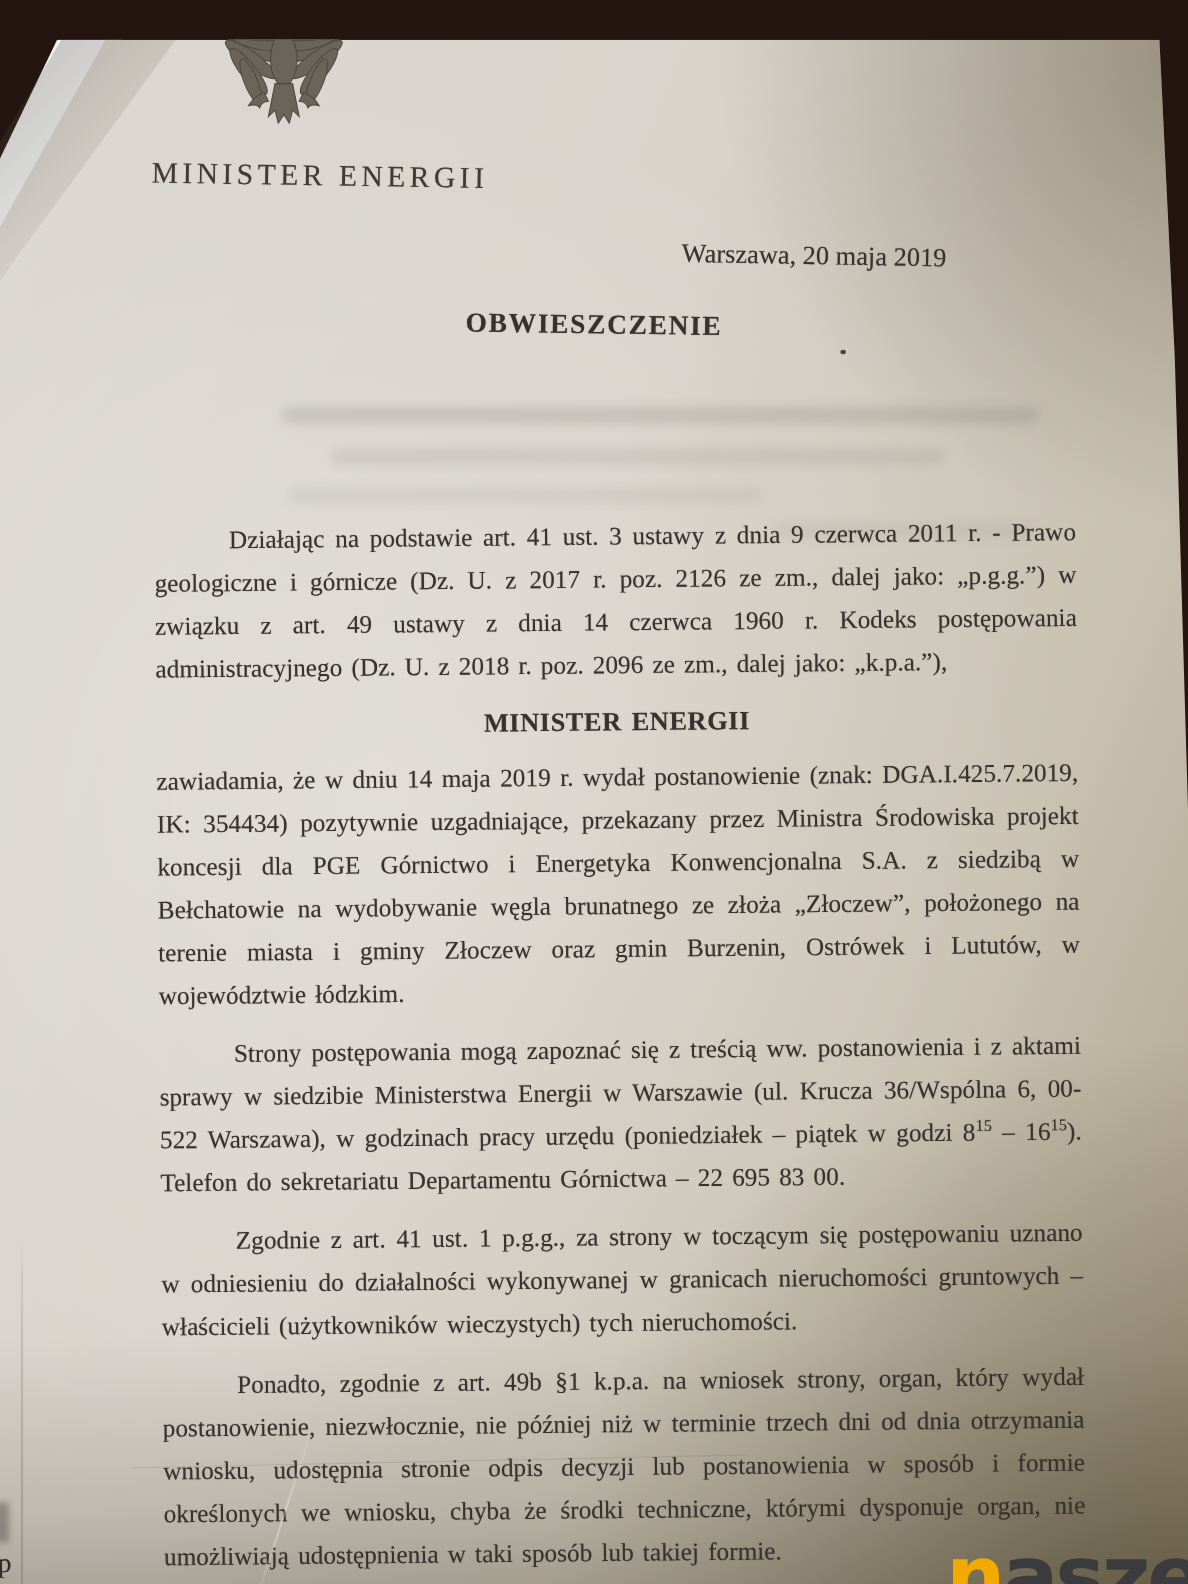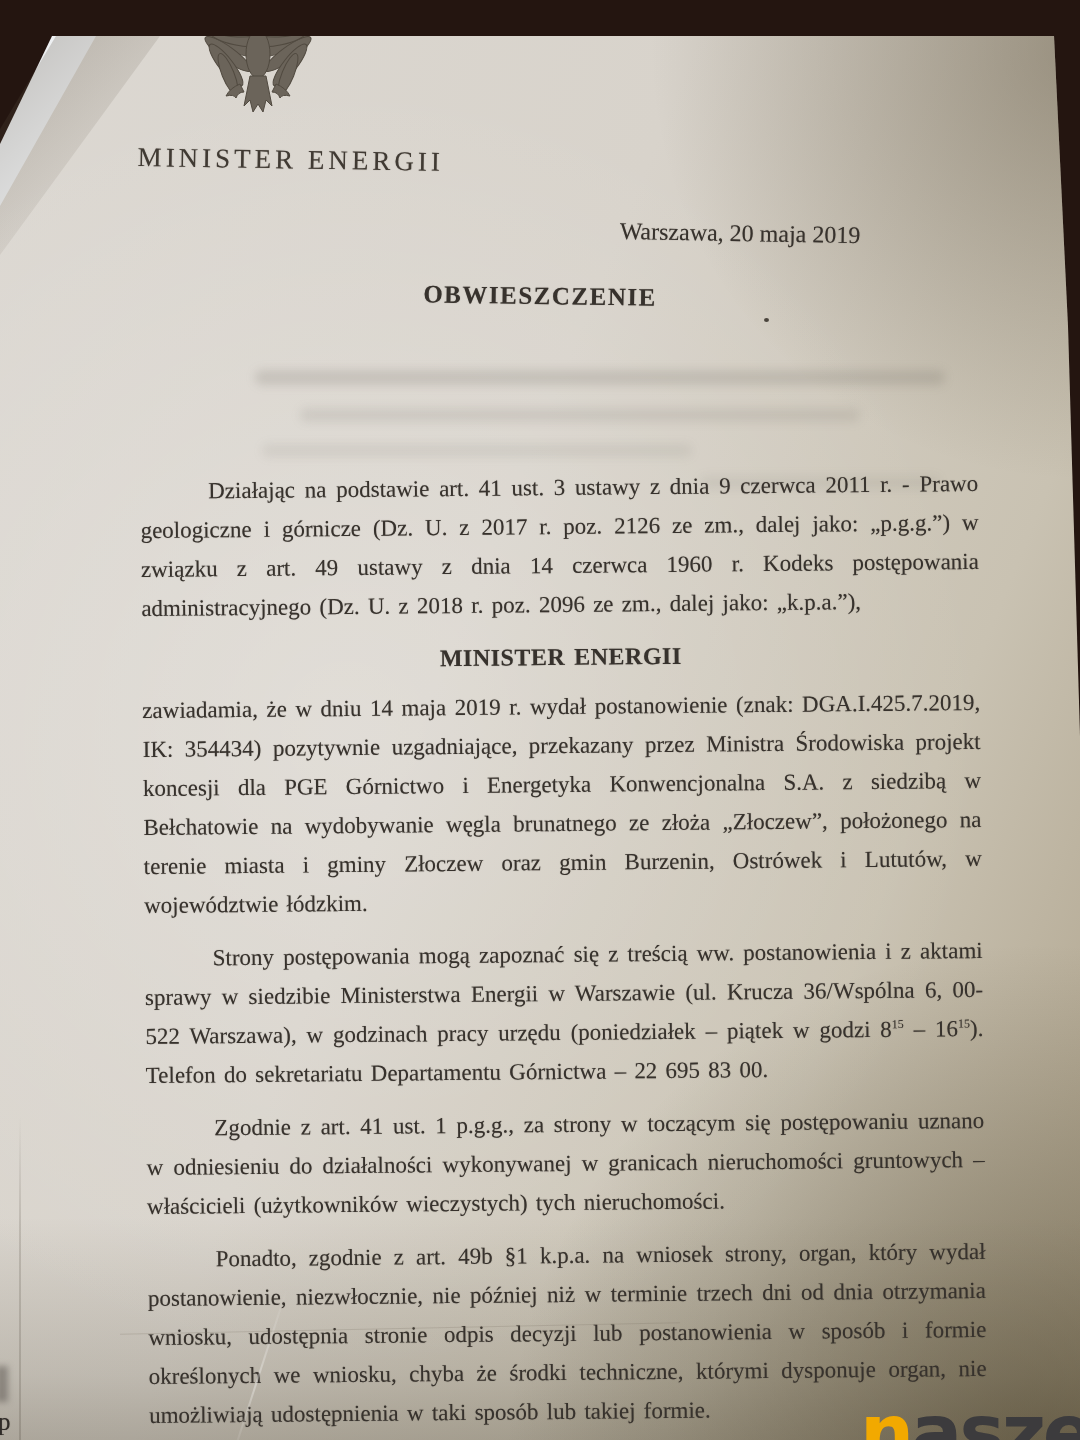--- a/index.html
+++ b/index.html
@@ -69,21 +69,21 @@
     position:absolute;left:140px;top:436px;width:838px;
     font-size:23px;line-height:39px;text-align:justify;word-spacing:2.5px;
     transform:rotate(-0.55deg);transform-origin:left top;
   }
   .body p{margin:0 0 14px 0;}
   .body p.ind{text-indent:68px;}
   .mid-heading{
     text-align:center;font-weight:bold;font-size:24px;letter-spacing:0.5px;
     margin:2px 0 10px 0;
   }
-  sup.hrs{font-size:12px;line-height:0;vertical-align:super;letter-spacing:0;}
+  sup.hrs{font-size:15px;line-height:0;vertical-align:super;letter-spacing:0;}
 
   
   .crease-v{
     position:absolute;left:19px;top:1080px;width:2px;height:360px;
     background:linear-gradient(to bottom,rgba(0,0,0,0),rgba(70,62,50,0.18) 30%,rgba(70,62,50,0.22));
   }
   .crease-d{
     position:absolute;left:255px;top:1248px;width:2px;height:200px;
     background:linear-gradient(to bottom,rgba(255,255,255,0.0),rgba(255,255,255,0.35),rgba(120,108,90,0.18));
     transform:rotate(18deg);

